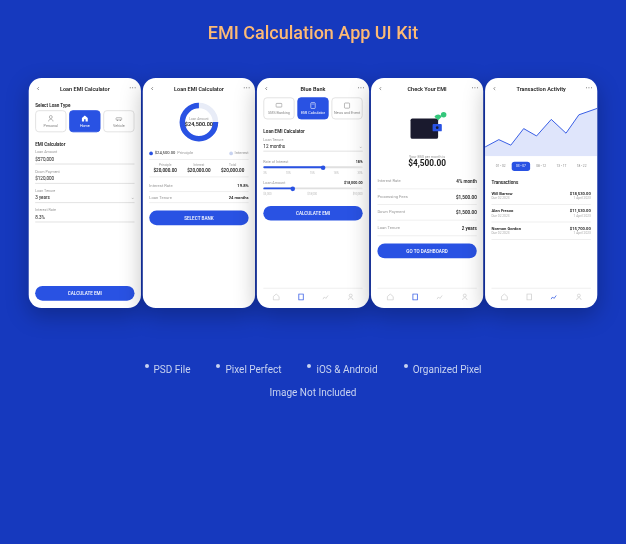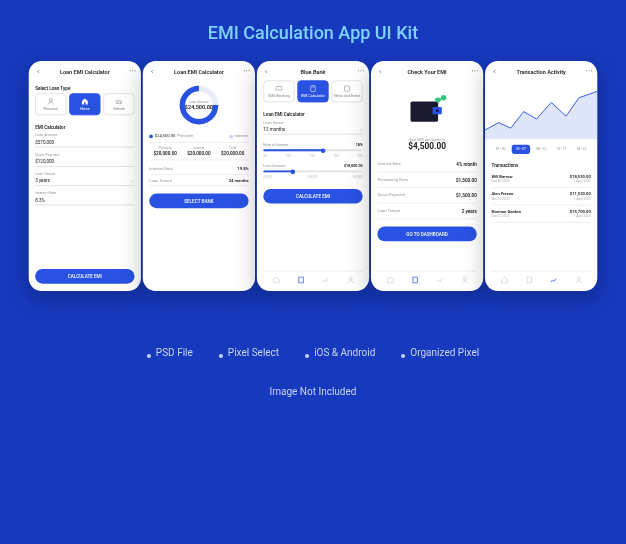--- a/index.html
+++ b/index.html
@@ -1,17 +1,17 @@
 <!DOCTYPE html>
 <html><head>
 <meta charset="utf-8">
 <style>
 *{margin:0;padding:0;box-sizing:border-box;font-family:-apple-system,BlinkMacSystemFont,'Segoe UI',Roboto,sans-serif}
 body{width:626px;height:544px;background:#1639BE;display:flex;flex-direction:column;align-items:center;overflow:hidden}
-.main-title{color:#7dd3fc;font-size:18px;font-weight:500;margin:22px 0 18px}
+.main-title{color:#fdba74;font-size:18px;font-weight:500;margin:22px 0 35px}
 .phones{display:flex;gap:2px;padding:0 8px;transform:scale(0.92);transform-origin:top center}
 .phone{width:122px;height:250px;background:#fff;border-radius:14px;box-shadow:0 8px 24px rgba(0,0,0,0.25);padding:8px 7px;display:flex;flex-direction:column;font-size:5px;color:#1a1a1a;overflow:hidden}
 .ph-header{display:flex;align-items:center;justify-content:space-between;margin-bottom:6px}
 .ph-header .title{font-size:6px;font-weight:600;flex:1;text-align:center}
 .back{width:6px;height:6px;display:flex;align-items:center;justify-content:center}
 .back svg{width:5px;height:5px}
 .more{width:6px;height:6px;text-align:right;font-size:8px;line-height:4px;color:#666}
 .section-label{font-size:5px;font-weight:600;margin:5px 0 3px}
 .tabs3{display:flex;gap:3px;margin-bottom:5px}
 .tab{flex:1;height:24px;border:0.5px solid #e0e0e0;border-radius:4px;display:flex;flex-direction:column;align-items:center;justify-content:center;gap:1px;font-size:4px;color:#888}
@@ -60,23 +60,23 @@
 .trans-list{flex:1}
 .trans-item{padding:4px 0;border-bottom:0.5px solid #eee}
 .trans-top{display:flex;justify-content:space-between;font-size:4.5px}
 .trans-name{font-weight:600}
 .trans-amt{font-weight:600}
 .trans-bot{display:flex;justify-content:space-between;font-size:3.5px;color:#aaa;margin-top:1px}
 .bottom-nav{display:flex;justify-content:space-around;padding:5px 0 0;border-top:0.5px solid #eee;margin-top:auto}
 .bottom-nav .ni{width:8px;height:8px;color:#ccc}
 .bottom-nav .ni.active{color:#2952E3}
 .features{display:flex;gap:26px;margin-top:36px;color:#C8D3F0;font-size:10px;align-items:center}
-.feat{display:flex;align-items:flex-end;gap:5px}
+.feat{display:flex;align-items:flex-start;gap:5px}
 .feat .dot{width:4px;height:4px;border-radius:50%;background:#C8D3F0}
-.footer-note{color:#C8D3F0;font-size:10px;margin-top:28px}
+.footer-note{color:#C8D3F0;font-size:10px;margin-top:12px}
 </style>
 </head>
 <body>
 
 <div class="main-title">EMI Calculation App UI Kit</div>
 
 <div class="phones">
 
 <div class="phone">
   <div class="ph-header">
@@ -420,21 +420,21 @@
 
 </div>
 
 <div class="features">
   <div class="feat">
       <span class="dot"></span>
       <span>PSD File</span>
     </div>
   <div class="feat">
       <span class="dot"></span>
-      <span>Pixel Select</span>
+      <span>Pixel Perfect</span>
     </div>
   <div class="feat">
       <span class="dot"></span>
       <span>iOS &amp; Android</span>
     </div>
   <div class="feat">
       <span class="dot"></span>
       <span>Organized Pixel</span>
     </div>
 </div>

